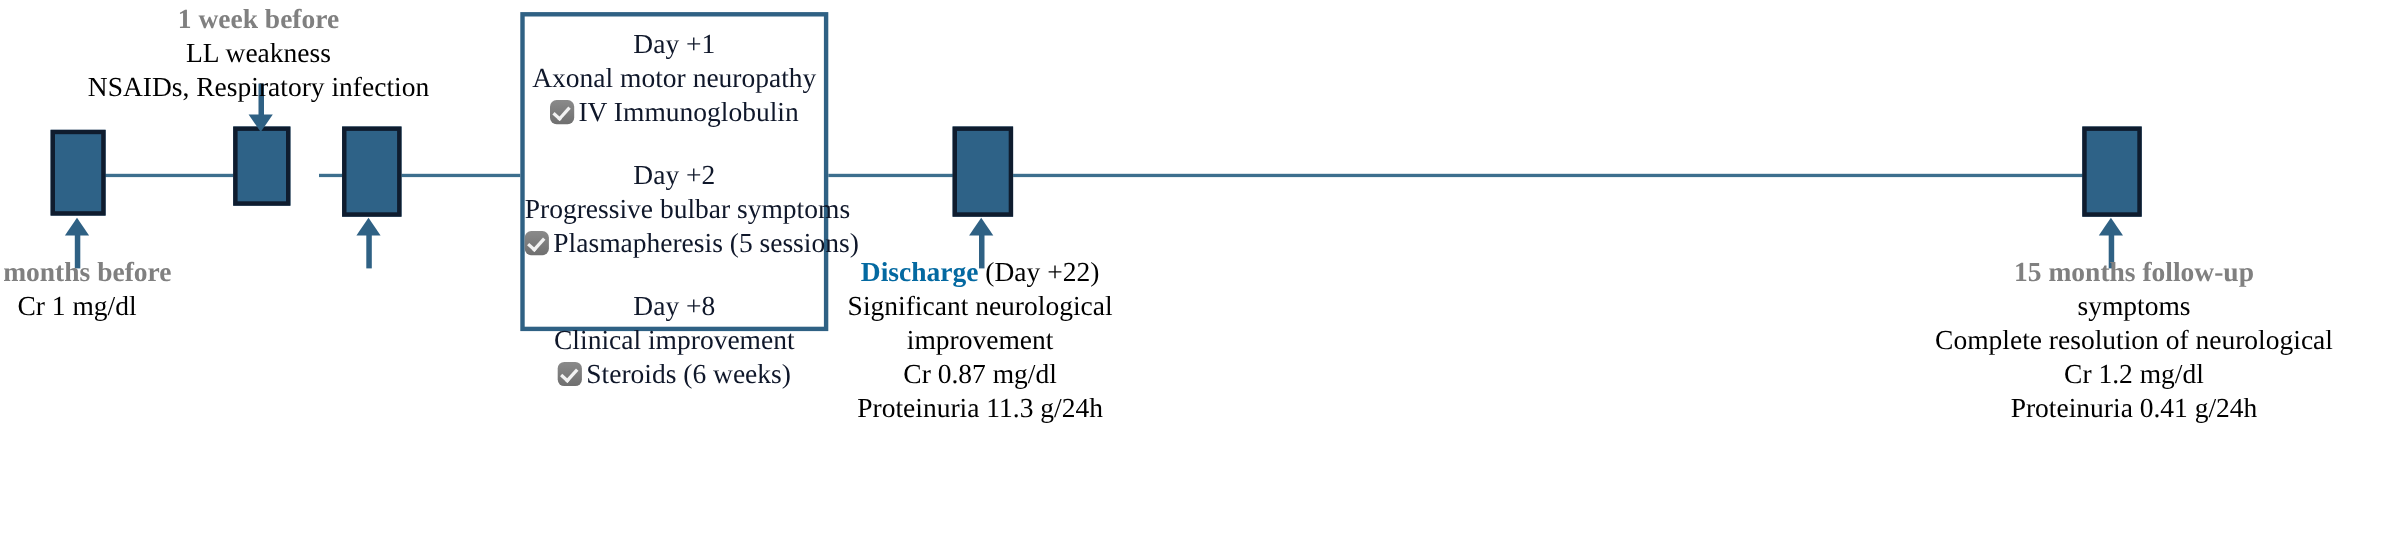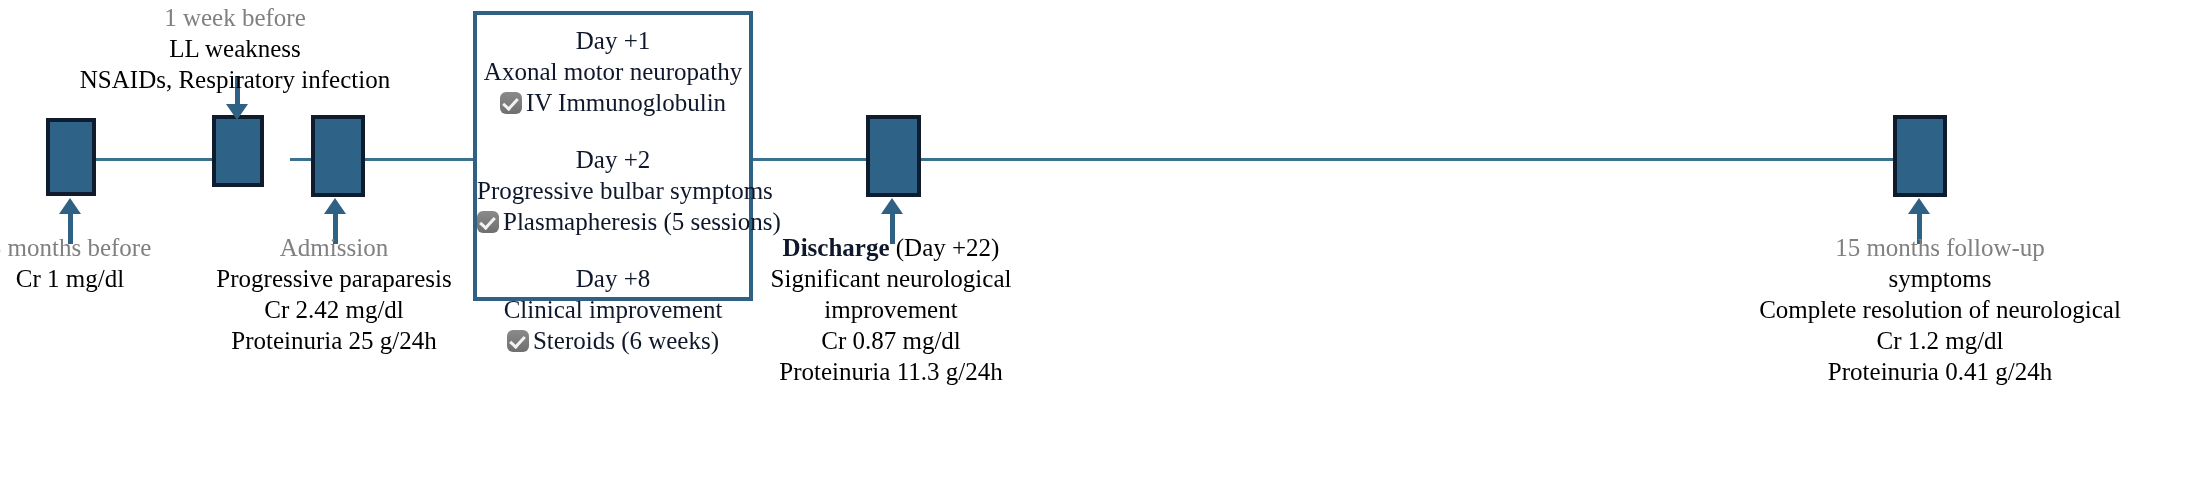--- a/index.html
+++ b/index.html
@@ -47,26 +47,26 @@
   
   .label-block{
     position:absolute;
     text-align:center;
     color:#000000;
     font-size:25px;
     line-height:31px;
     white-space:nowrap;
   }
   .lbl-head{
-    font-weight:normal;
+    font-weight:bold;
     color:#808080;
   }
   .lbl-head-inline{
     font-weight:bold;
-    color:#0f172a;
+    color:#0369a1;
   }
   .lbl-line{display:block;}
 
   
   .detail-card{
     position:absolute;
     border:4px solid #2f6184;
     box-sizing:border-box;
     background:#ffffff;
     text-align:center;
@@ -137,26 +137,20 @@
     <span class="lbl-line lbl-head">1 week before</span>
     <span class="lbl-line">LL weakness</span>
     <span class="lbl-line">NSAIDs, Respiratory infection</span>
   </div>
 
   <div class="label-block" style="left:-80px;top:232px;width:300px;">
     <span class="lbl-line lbl-head">3 months before</span>
     <span class="lbl-line">Cr 1 mg/dl</span>
   </div>
 
-  <div class="label-block" style="left:184px;top:232px;width:300px;">
-    <span class="lbl-line lbl-head">Admission</span>
-    <span class="lbl-line">Progressive paraparesis</span>
-    <span class="lbl-line">Cr 2.42 mg/dl</span>
-    <span class="lbl-line">Proteinuria 25 g/24h</span>
-  </div>
 
   <div class="label-block" style="left:743px;top:232px;width:296px;">
     <span class="lbl-line"><span class="lbl-head-inline">Discharge</span><span> (Day +22)</span></span>
     <span class="lbl-line">Significant neurological</span>
     <span class="lbl-line">improvement</span>
     <span class="lbl-line">Cr 0.87 mg/dl</span>
     <span class="lbl-line">Proteinuria 11.3 g/24h</span>
   </div>
 
   <div class="label-block" style="left:1725px;top:232px;width:430px;">

